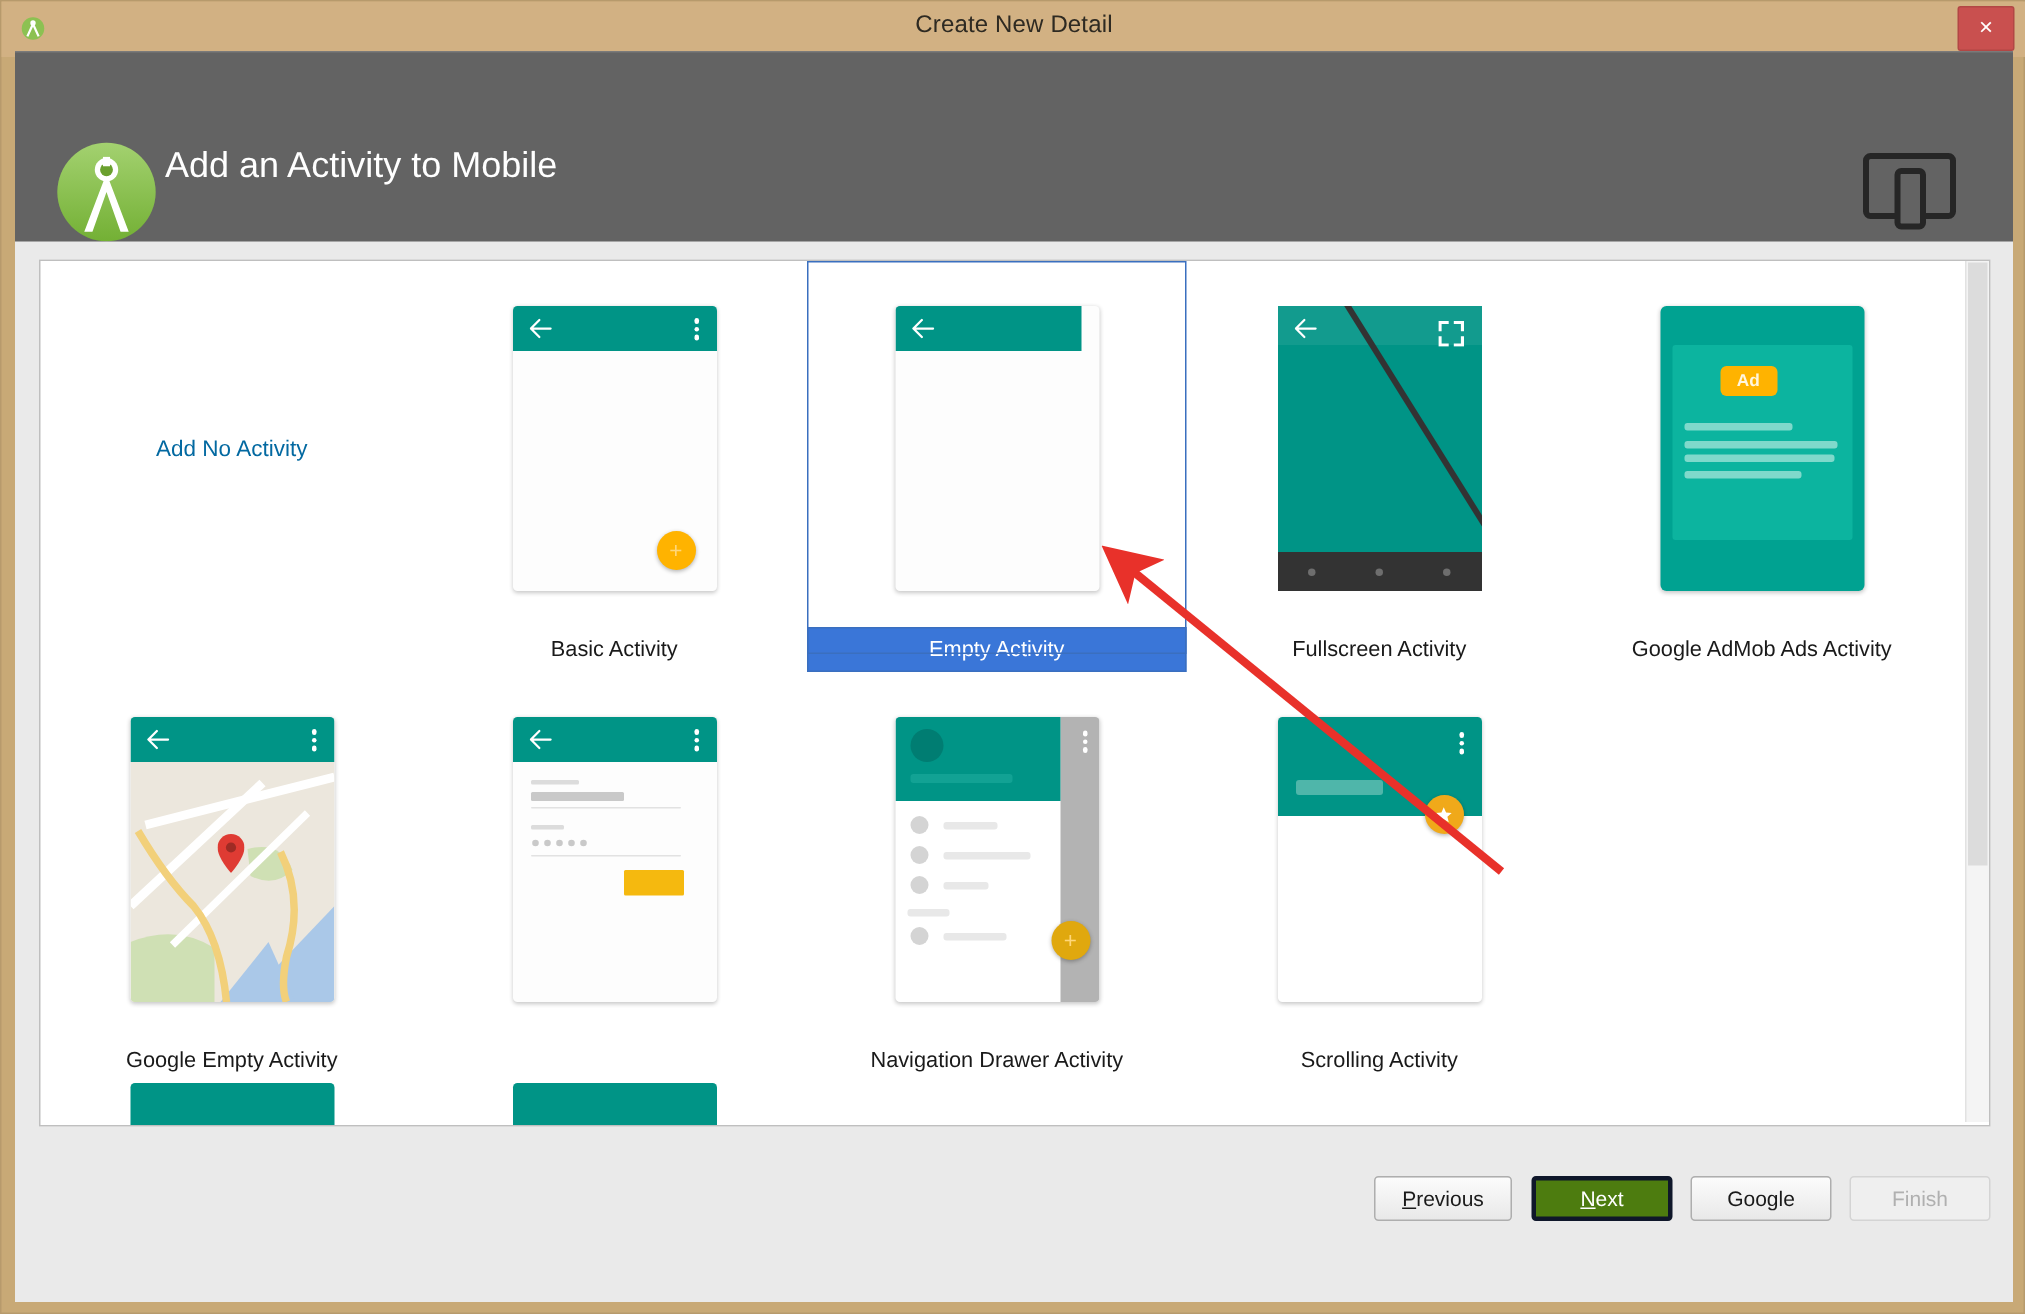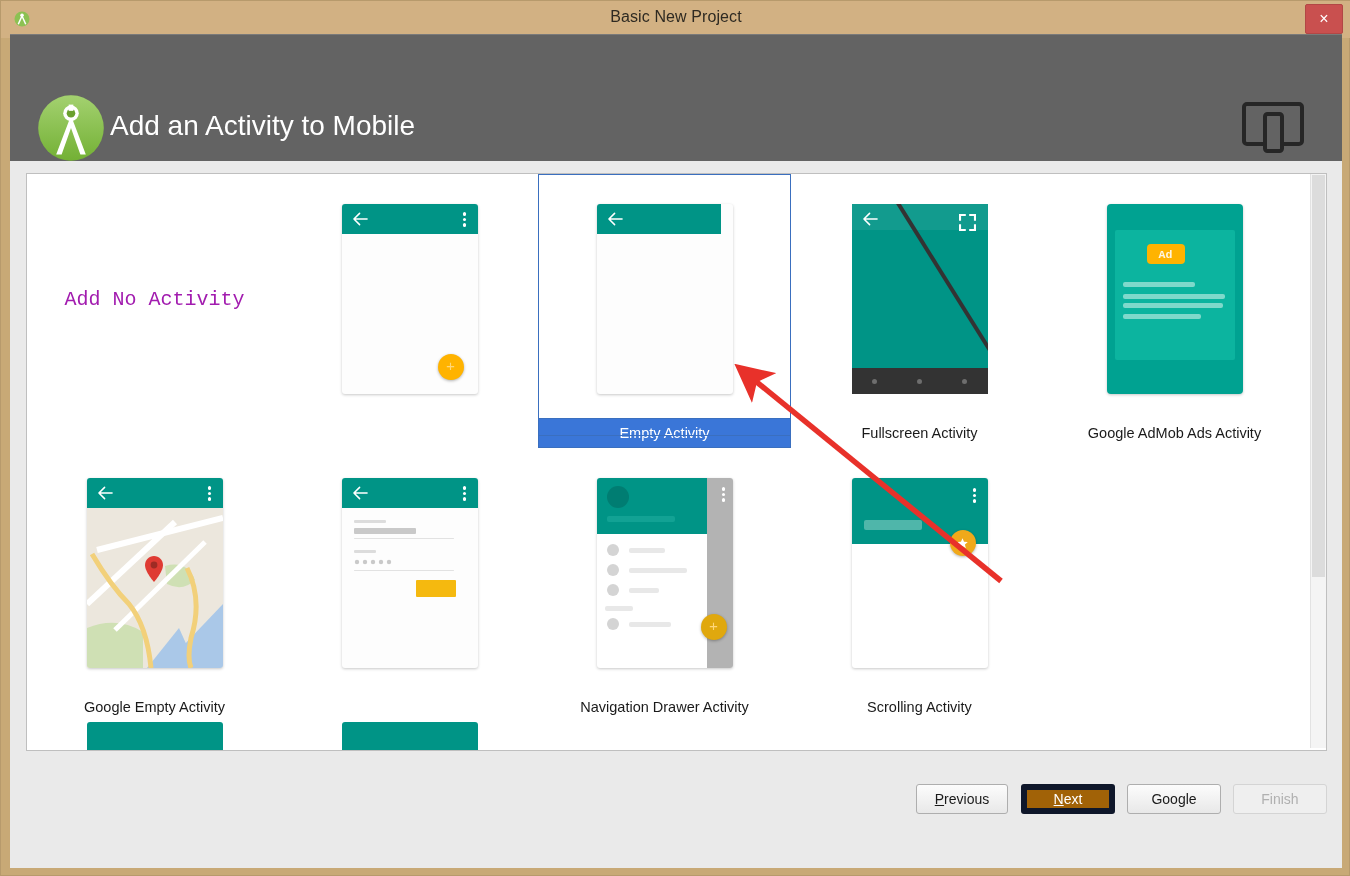--- a/index.html
+++ b/index.html
@@ -49,22 +49,22 @@
     position: absolute; left: 9px; top: 33px;
     width: 1332px; height: 127px;
     background: #636363;
     border-top: 1px solid #7a7a7a;
   }
   #header-logo {
     position: absolute; left: 22px; top: 54px;
     width: 78px; height: 78px;
   }
   #header-title {
-    position: absolute; left: 100px; top: 75px;
-    font-size: 28px; color: #ffffff;
+    position: absolute; left: 100px; top: 62px;
+    font-size: 24px; color: #ffffff;
     font-weight: normal;
   }
   #header-device-icon {
     position: absolute; right: 38px; top: 63px;
     width: 62px; height: 58px;
   }
 
   
   #body {
     position: absolute; left: 9px; top: 160px;
@@ -96,21 +96,20 @@
     flex-direction: column;
     align-items: center;
     position: relative;
   }
   .thumb-area {
     height: 238px;
     width: 100%;
     display: flex;
     align-items: center;
     justify-content: center;
-    font-family: Liberation Mono, monospace;
   }
   .cell-label {
     height: 30px;
     width: 100%;
     display: flex;
     align-items: center;
     justify-content: center;
     font-size: 14.5px;
     color: #1a1a1a;
   }
@@ -124,21 +123,21 @@
     pointer-events: none;
   }
   .cell.selected .cell-label {
     background: #3a76d8;
     color: #ffffff;
     border: 1px solid #3a6fbf;
     box-sizing: border-box;
     width: 253px;
   }
   .noactivity-label {
-    font-size: 20px; color: #a21caf;
+    font-size: 15px; color: #0369a1;
   }
 
   
   .phone {
     width: 136px; height: 190px;
     background: #fdfdfd;
     border-radius: 3px;
     box-shadow: 0 1px 3px rgba(0,0,0,.22);
     overflow: hidden;
     position: relative;
@@ -349,22 +348,22 @@
     display: flex; align-items: center; justify-content: center;
     box-sizing: border-box;
     cursor: pointer;
   }
   .btn-std {
     background: linear-gradient(#fcfcfc, #e8e8e8);
     border: 1px solid #aeaeae;
     color: #1a1a1a;
   }
   .btn-default {
-    background: #a16207;
-    border: 6px solid #0f172a;
+    background: #4d7c0f;
+    border: 3px solid #0f172a;
     color: #ffffff;
   }
   .btn-disabled {
     background: #efefef;
     border: 1px solid #d4d4d4;
     color: #b0b0b0;
     cursor: default;
   }
   .mnem { text-decoration: underline; }
 </style>
@@ -372,21 +371,21 @@
 <body>
 
 <div id="window">
 
   <div id="titlebar">
     <svg id="titlebar-icon" viewBox="0 0 24 24">
       <circle cx="12" cy="12" r="10" fill="#8cc152"></circle>
       <path d="M7 19 L12 8 L17 19" stroke="#ffffff" stroke-width="2" fill="none"></path>
       <circle cx="12" cy="7" r="2.4" fill="#ffffff"></circle>
     </svg>
-    <div id="titlebar-title">Basic New Project</div>
+    <div id="titlebar-title">Create New Detail</div>
     <div id="close-btn">
       <span>×</span>
     </div>
   </div>
 
   <div id="header">
     <svg id="header-logo" viewBox="0 0 100 100">
       <circle cx="50" cy="50" r="42" fill="#85c240"></circle>
       <circle cx="50" cy="50" r="42" fill="url(#g1)" opacity="0.25"></circle>
       <defs>
@@ -430,20 +429,21 @@
                   </svg>
                   <div class="kebab">
                       <i></i>
                       <i></i>
                       <i></i>
                     </div>
                 </div>
                 <div class="fab" style="right:14px; bottom:14px;">+</div>
               </div>
             </div>
+            <div class="cell-label">Basic Activity</div>
           </div>
 
           <div class="cell selected">
             <div class="sel-box"></div>
             <div class="thumb-area">
               <div class="phone">
                 <div class="bar" style="width:124px; margin-left:0;">
                   <svg class="back-arrow" viewBox="0 0 16 14">
                     <path d="M7 1 L1 7 L7 13 M1 7 L15 7" stroke="#ffffff" stroke-width="1.6" fill="none" stroke-linecap="round" stroke-linejoin="round"></path>
                   </svg>

